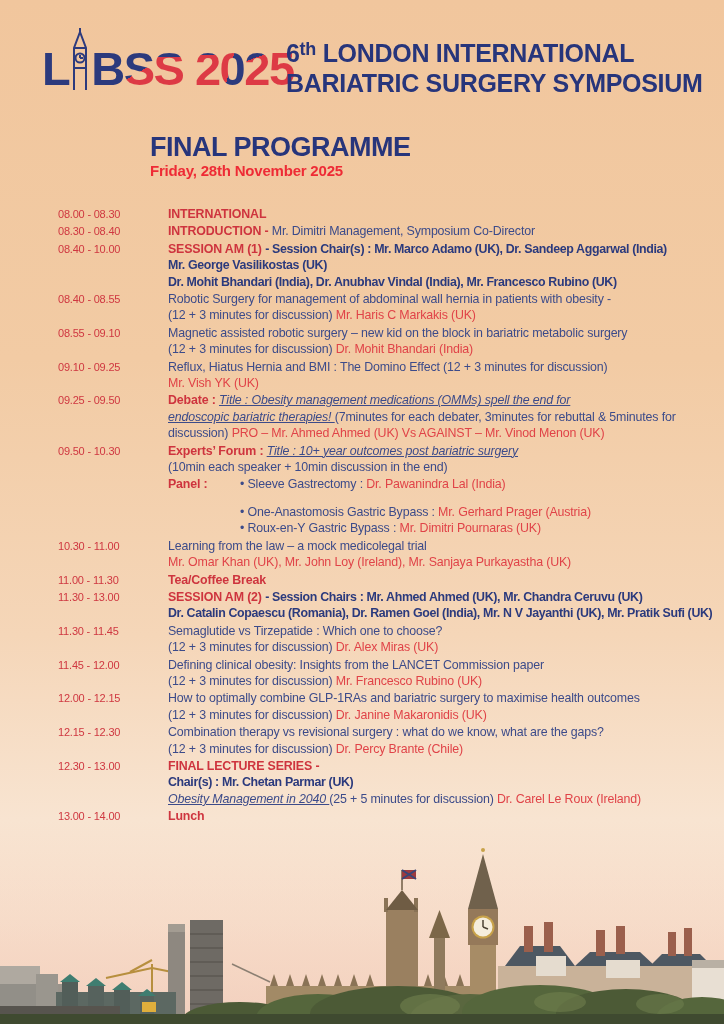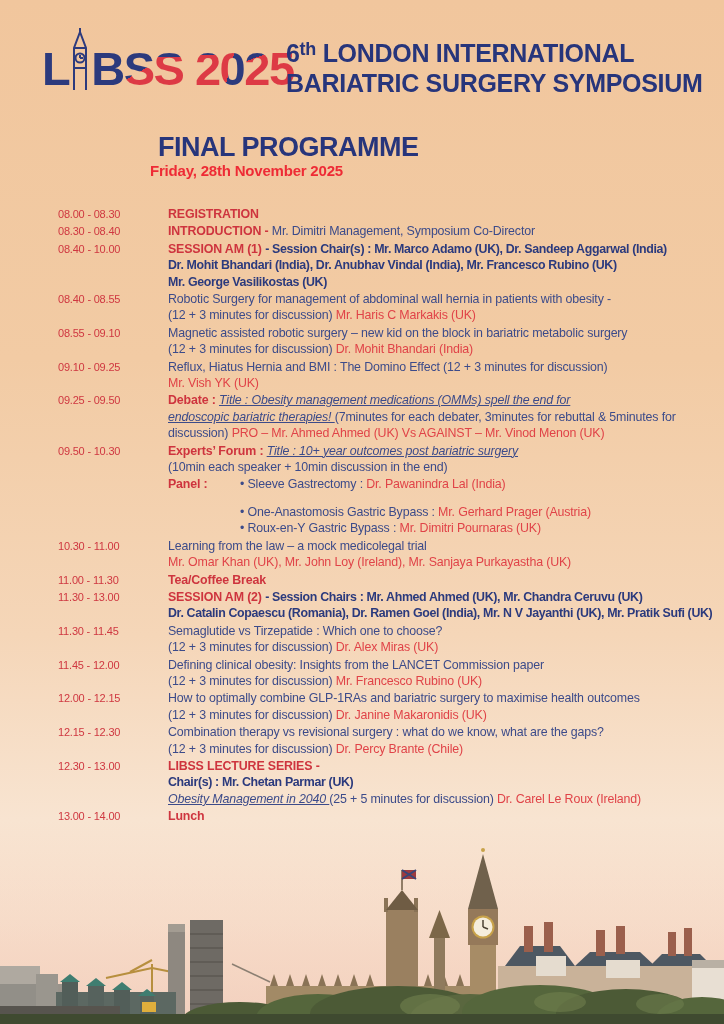--- a/index.html
+++ b/index.html
@@ -15,21 +15,21 @@
   .lg-mix{color:transparent;-webkit-background-clip:text;background-clip:text;}
   .lg-m1{background-image:linear-gradient(150deg,#2c3a7d 55%,#dd3a45 55%);}
   .lg-m2{background-image:linear-gradient(180deg,#2c3a7d 28%,#dd3a45 28%);}
   .lg-m3{background-image:linear-gradient(180deg,#2c3a7d 24%,#dd3a45 24%);}
   .lg-m4{background-image:linear-gradient(105deg,#dd3a45 45%,#2c3a7d 45%);}
   .lg-m5{background-image:linear-gradient(160deg,#2c3a7d 32%,#dd3a45 32%);}
   .lg-m6{background-image:linear-gradient(320deg,#2c3a7d 22%,#dd3a45 22%);}
   .benicon{margin:0 1px -1px 1px;}
   .title{position:absolute;left:286px;top:38px;font-weight:bold;font-size:25px;line-height:30px;color:#27357b;letter-spacing:-0.3px;}
   .title sup{font-size:18px;vertical-align:top;line-height:1;position:relative;top:2px;}
-  .prog-head{position:absolute;left:158px;top:132px;font-size:27px;font-weight:bold;color:#27357b;letter-spacing:-0.5px;}
+  .prog-head{position:absolute;left:150px;top:132px;font-size:27px;font-weight:bold;color:#27357b;letter-spacing:-0.5px;}
   .prog-date{position:absolute;left:150px;top:162px;font-size:15px;font-weight:bold;color:#ee2b35;letter-spacing:-0.2px;}
   
   #schedule{position:absolute;left:42px;top:206px;width:676px;font-size:12.4px;line-height:16.4px;letter-spacing:-0.15px;}
   .row{display:flex;margin-bottom:1px;}
   .rtime{width:110px;flex:none;color:#cf3740;font-weight:normal;font-size:11px;letter-spacing:-0.2px;margin-left:16px;}
   .rlines{flex:1;min-width:0;}
   .line{white-space:nowrap;}
   .seg-rb{color:#ce343e;font-weight:bold;}
   .seg-bb{color:#2b3a7d;font-weight:bold;letter-spacing:-0.35px;}
   .seg-b{color:#3c4b8a;}
@@ -62,35 +62,35 @@
   <div><span>BARIATRIC SURGERY SYMPOSIUM</span></div>
 </div>
 
 <div class="prog-head">FINAL PROGRAMME</div>
 <div class="prog-date">Friday, 28th November 2025</div>
 
 <div id="schedule">
     <div class="row">
       <div class="rtime">08.00 - 08.30</div>
       <div class="rlines">
-        <div class="line"><span class="seg-rb">REGISTRATION</span></div>
+        <div class="line"><span class="seg-rb">INTERNATIONAL</span></div>
       </div>
     </div>
     <div class="row">
       <div class="rtime">08.30 - 08.40</div>
       <div class="rlines">
         <div class="line"><span class="seg-rb">INTRODUCTION - </span><span class="seg-b">Mr. Dimitri Management, Symposium Co-Director</span></div>
       </div>
     </div>
     <div class="row">
       <div class="rtime">08.40 - 10.00</div>
       <div class="rlines">
         <div class="line"><span class="seg-rb">SESSION AM (1) </span><span class="seg-bb"> - Session Chair(s) : Mr. Marco Adamo (UK), Dr. Sandeep Aggarwal (India)</span></div>
+        <div class="line"><span class="seg-bb">Mr. George Vasilikostas (UK)</span></div>
         <div class="line"><span class="seg-bb">Dr. Mohit Bhandari (India), Dr. Anubhav Vindal (India), Mr. Francesco Rubino (UK)</span></div>
-        <div class="line"><span class="seg-bb">Mr. George Vasilikostas (UK)</span></div>
       </div>
     </div>
     <div class="row">
       <div class="rtime">08.40 - 08.55</div>
       <div class="rlines">
         <div class="line"><span class="seg-b">Robotic Surgery for management of abdominal wall hernia in patients with obesity -</span></div>
         <div class="line"><span class="seg-b">(12 + 3 minutes for discussion) </span><span class="seg-r">Mr. Haris C Markakis (UK)</span></div>
       </div>
     </div>
     <div class="row">
@@ -169,21 +169,21 @@
     <div class="row">
       <div class="rtime">12.15 - 12.30</div>
       <div class="rlines">
         <div class="line"><span class="seg-b">Combination therapy vs revisional surgery : what do we know, what are the gaps?</span></div>
         <div class="line"><span class="seg-b">(12 + 3 minutes for discussion) </span><span class="seg-r">Dr. Percy Brante (Chile)</span></div>
       </div>
     </div>
     <div class="row">
       <div class="rtime">12.30 - 13.00</div>
       <div class="rlines">
-        <div class="line"><span class="seg-rb">LIBSS LECTURE SERIES -</span></div>
+        <div class="line"><span class="seg-rb">FINAL LECTURE SERIES -</span></div>
         <div class="line"><span class="seg-bb">Chair(s) : Mr. Chetan Parmar (UK)</span></div>
         <div class="line"><span class="seg-bi">Obesity Management in 2040 </span><span class="seg-b">(25 + 5 minutes for discussion) </span><span class="seg-r">Dr. Carel Le Roux (Ireland)</span></div>
       </div>
     </div>
     <div class="row">
       <div class="rtime">13.00 - 14.00</div>
       <div class="rlines">
         <div class="line"><span class="seg-rb">Lunch</span></div>
       </div>
     </div>

